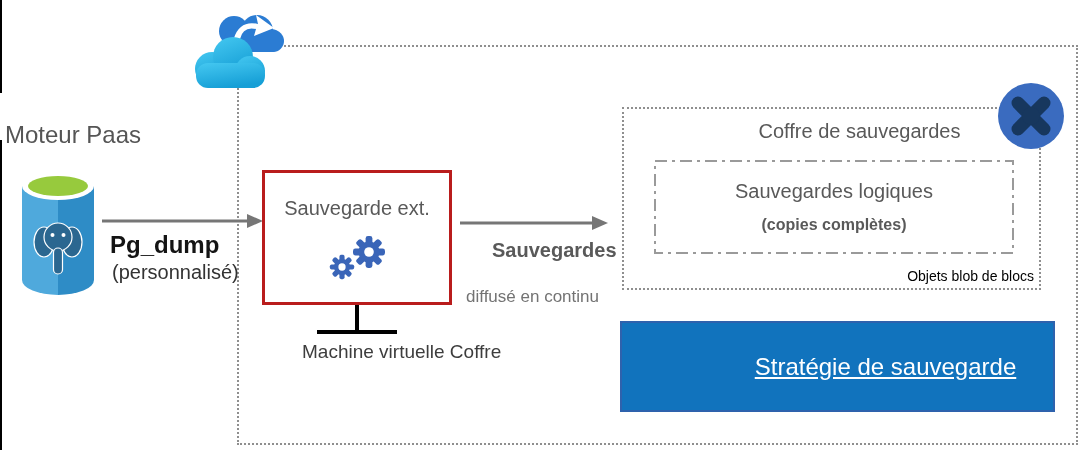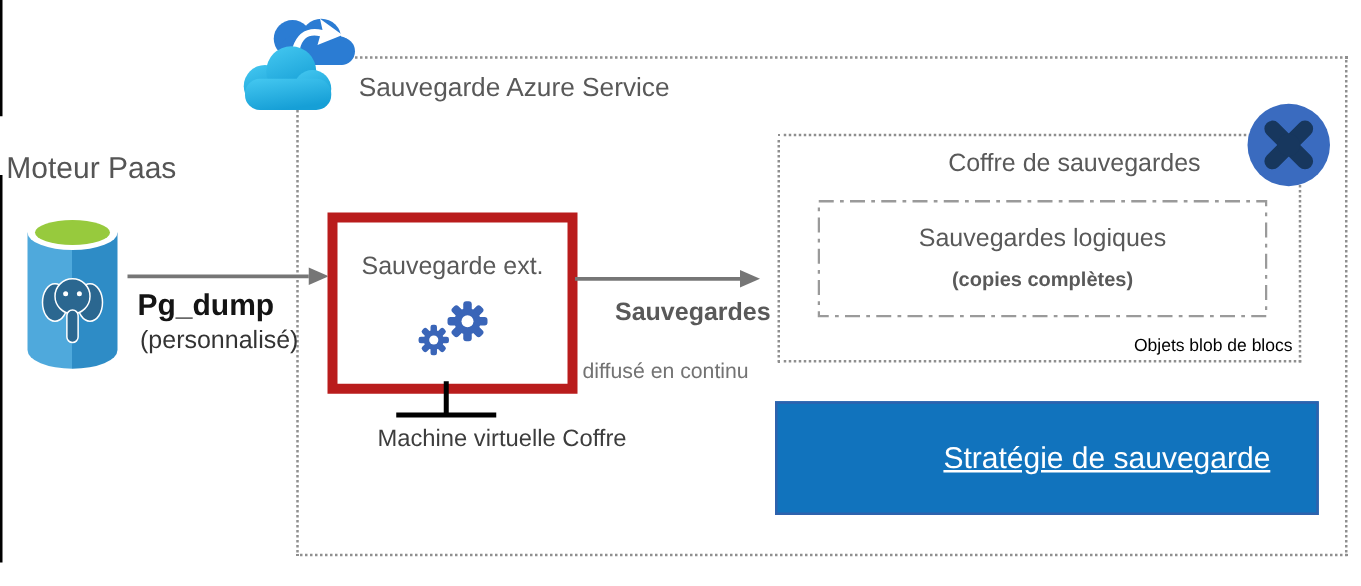--- a/index.html
+++ b/index.html
@@ -27,21 +27,21 @@
   .outer-box{
     position:absolute;left:237px;top:45px;width:837px;height:396px;
     border:2px dotted var(--border-gray,#8f8f8f);
   }
   .cloud-icon{position:absolute;left:190px;top:5px;}
   .service-label{position:absolute;left:287px;top:59px;font-size:21px;color:var(--label-gray,#595959);}
 
   
   .monitor{
     position:absolute;left:262px;top:170px;width:184px;height:129px;
-    border:8px solid #b91c1c;background:#fff;
+    border:3px solid #b91c1c;background:#fff;
   }
   .monitor-label{position:absolute;left:0;top:24px;width:100%;text-align:center;
     font-size:20px;color:var(--label-gray,#595959);}
   .gears{position:absolute;left:62px;top:58px;}
   .stand-v{position:absolute;left:355px;top:305px;width:4px;height:27px;background:#000;}
   .stand-h{position:absolute;left:317px;top:330px;width:80px;height:4px;background:#000;}
   .worker-caption{position:absolute;left:302px;top:341px;font-size:19px;color:#3d3d3d;}
 
   .arrow2{position:absolute;left:458px;top:213px;}
   .flow2-label{position:absolute;left:492px;top:239px;font-size:20px;font-weight:bold;color:var(--label-gray,#595959);text-align:right;}
@@ -98,21 +98,20 @@
     </g>
     <path fill="#fff" d="M 44 33 Q 50 15 68 19 L 66 10 L 84 23 L 64 31 L 66 24 Q 53 21 50 34 Z"></path>
     <g fill="url(#lc)">
       <circle cx="22" cy="64" r="17"></circle>
       <circle cx="43" cy="52" r="20"></circle>
       <circle cx="60" cy="66" r="15"></circle>
       <rect x="6" y="58" width="69" height="25" rx="12"></rect>
     </g>
   </svg>
 
-  <div class="service-label">Sauvegarde Azure Service</div>
 
   <div class="pg-sub">Moteur Paas</div>
 
   <svg class="pg-icon" width="84" height="142" viewBox="0 0 84 142">
     <defs>
       <linearGradient id="cyl" x1="0" y1="0" x2="1" y2="0">
         <stop offset="0" stop-color="#4fa9dc"></stop>
           <stop offset="0.5" stop-color="#4fa9dc"></stop>
         <stop offset="0.5" stop-color="#2e8cc6"></stop>
           <stop offset="1" stop-color="#2e8cc6"></stop>

